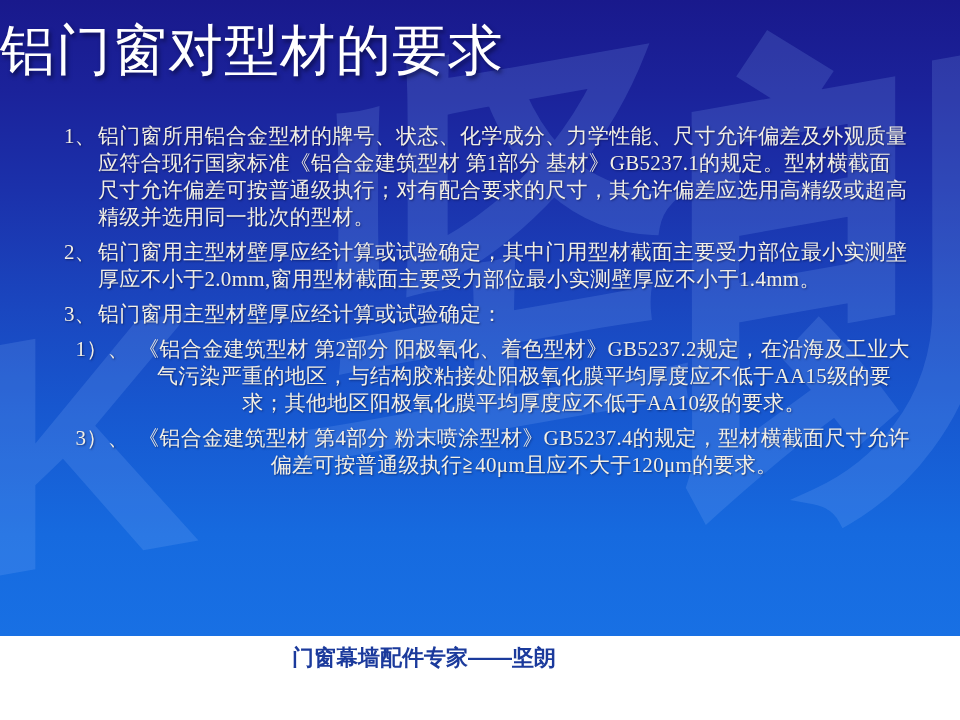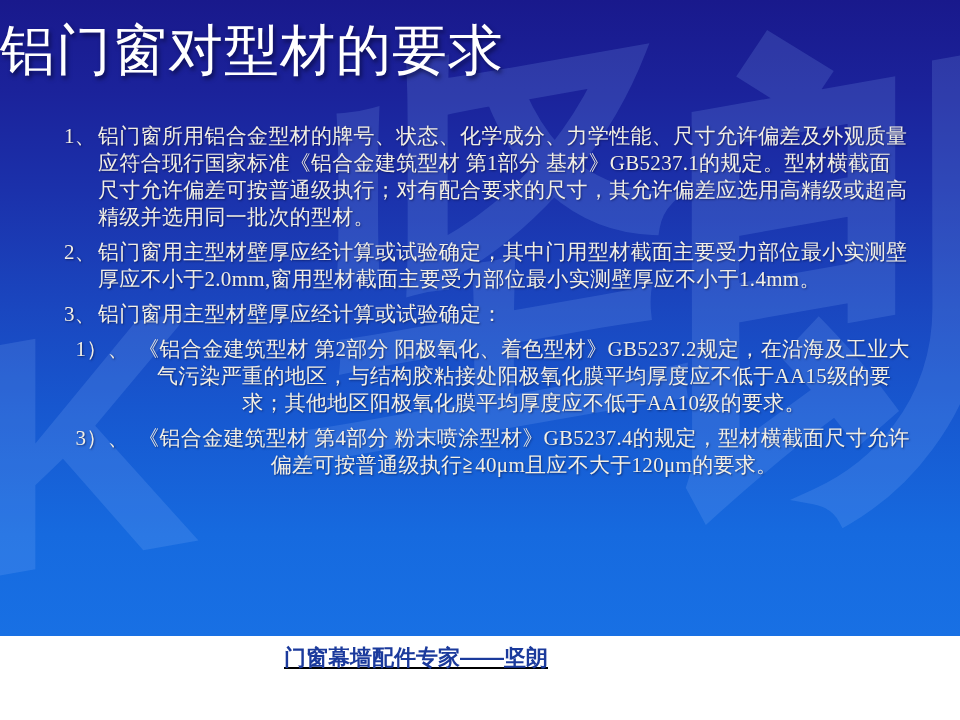--- a/index.html
+++ b/index.html
@@ -47,22 +47,22 @@
     z-index: 3;
   }
   .item { margin: 8px 0 1px 0; }
   .item .label { display: inline-block; text-indent: 0; }
   .item.lv1 { padding-left: 34px; text-indent: -34px; }
   .item.lv1 .label { width: 34px; }
   .item.lv2 { padding-left: 72px; text-indent: -72px; text-align: center; }
   .item.lv2 .label { width: 72px; }
 
   .footer-bar {
-    position: absolute; left: 8px; bottom: 0; width: 816px; height: 84px;
-    background: #ffffff; z-index: 4; text-decoration: underline;
+    position: absolute; left: 16px; bottom: 0; width: 816px; height: 84px;
+    background: #ffffff; z-index: 4;
   }
   .footer-text {
     margin-top: 7px;
     text-align: center;
     font-family: "Liberation Sans", "DejaVu Sans", sans-serif;
     font-size: 22px; font-weight: bold;
     color: #1b3a9c;
   }
 </style>
 </head>

